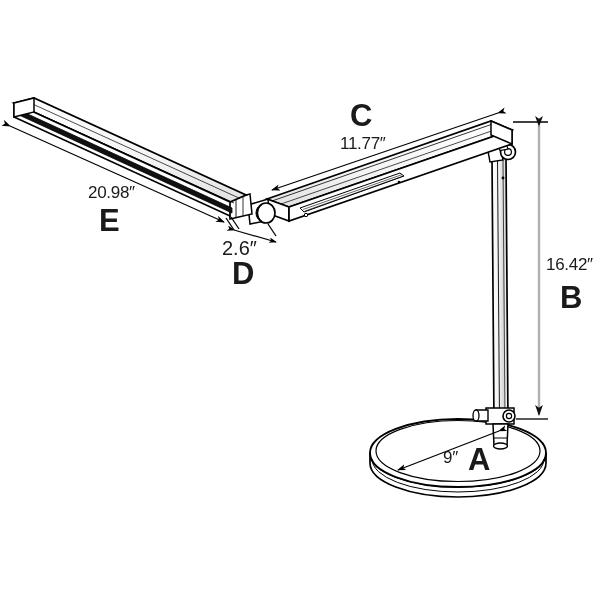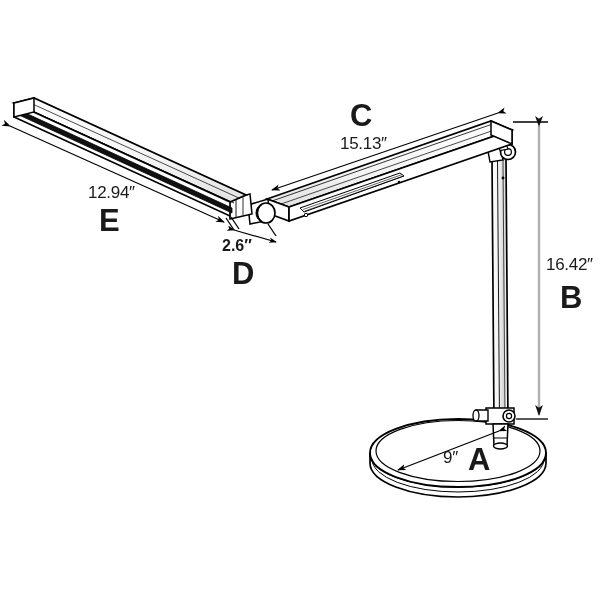--- a/index.html
+++ b/index.html
@@ -33,22 +33,22 @@
     font-size: 17px;
     font-weight: 400;
     letter-spacing: -0.3px;
   }
   .dim-letter {
     font-size: 31px;
     font-weight: bold;
     letter-spacing: 0px;
   }
   .dim-value-sm {
-    font-size: 16px;
-    font-weight: 700;
+    font-size: 20px;
+    font-weight: 400;
   }
 </style>
 </head>
 <body>
 
 <div id="stage">
 
   <svg id="drawing" viewBox="0 0 600 600">
     <defs>
       <marker id="arrHead" markerWidth="9" markerHeight="9" refX="8" refY="3.2" orient="auto" markerUnits="userSpaceOnUse">
@@ -184,23 +184,23 @@
       <line x1="516" y1="419" x2="548" y2="419" stroke="#000000" stroke-width="1.3"></line>
       <line x1="539" y1="126" x2="539" y2="415" stroke="#b0b0b0" stroke-width="2.4" marker-start="url(#arrHeadGrey)" marker-end="url(#arrHeadGrey)"></line>
     </g>
 
     <g>
       <line x1="499" y1="431" x2="398" y2="470" stroke="#000000" stroke-width="1.3" marker-start="url(#arrHead)" marker-end="url(#arrHead)"></line>
     </g>
   </svg>
 
   <div class="dim-label dim-letter" style="left:350px; top:100px;">C</div>
-  <div class="dim-label dim-value" style="left:340px; top:135px;">15.13″</div>
-
-  <div class="dim-label dim-value" style="left:88px; top:184px;">12.94″</div>
+  <div class="dim-label dim-value" style="left:340px; top:135px;">11.77″</div>
+
+  <div class="dim-label dim-value" style="left:88px; top:184px;">20.98″</div>
   <div class="dim-label dim-letter" style="left:99px; top:205px;">E</div>
 
   <div class="dim-label dim-value-sm" style="left:222px; top:238px;">2.6″</div>
   <div class="dim-label dim-letter" style="left:232px; top:258px;">D</div>
 
   <div class="dim-label dim-value" style="left:546px; top:256px;">16.42″</div>
   <div class="dim-label dim-letter" style="left:560px; top:282px;">B</div>
 
   <div class="dim-label dim-value" style="left:443px; top:449px;">9″</div>
   <div class="dim-label dim-letter" style="left:468px; top:444px;">A</div>

